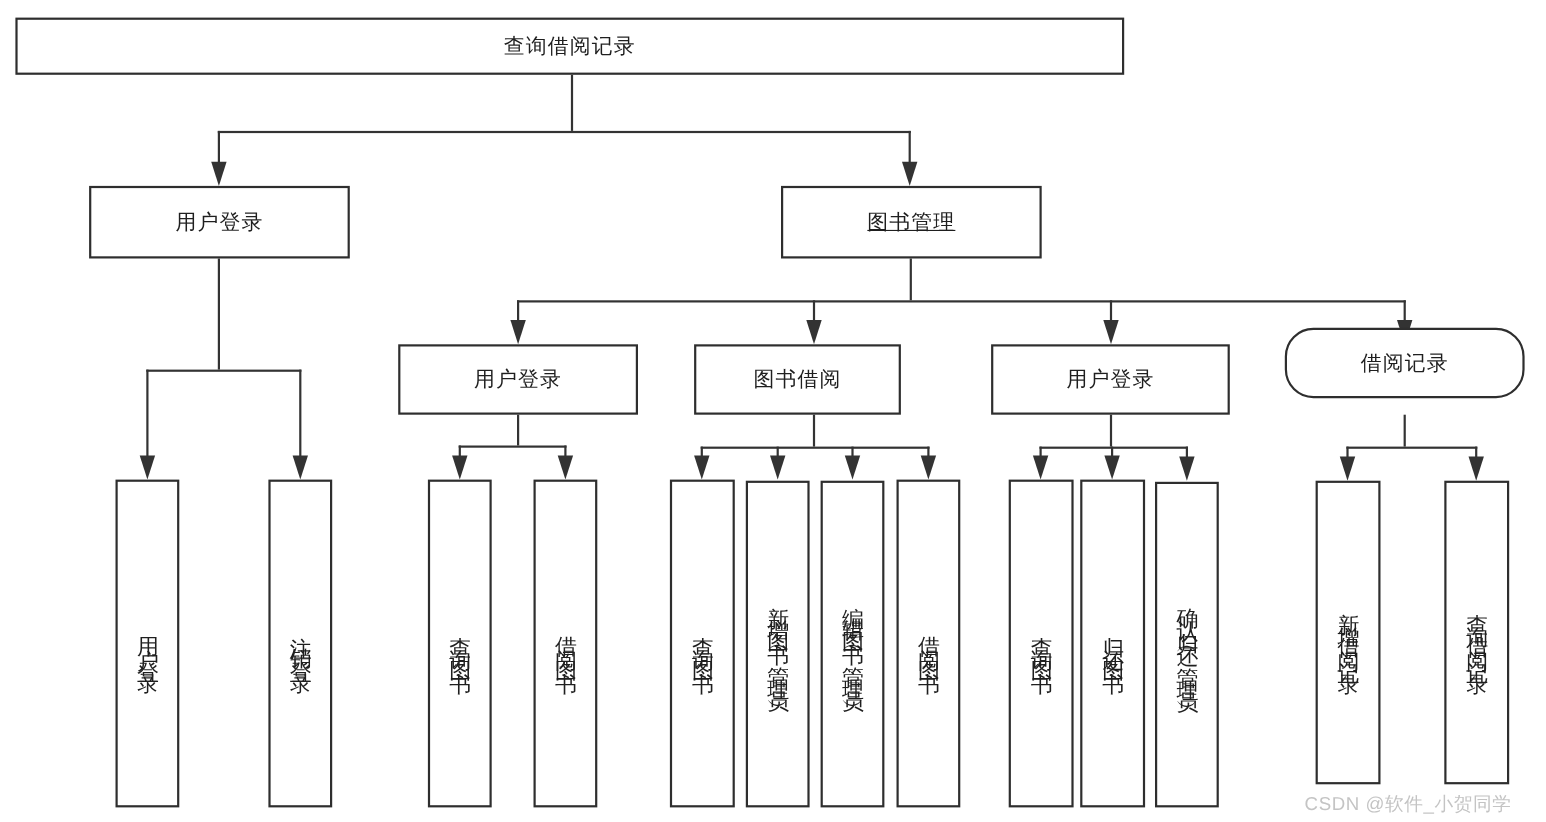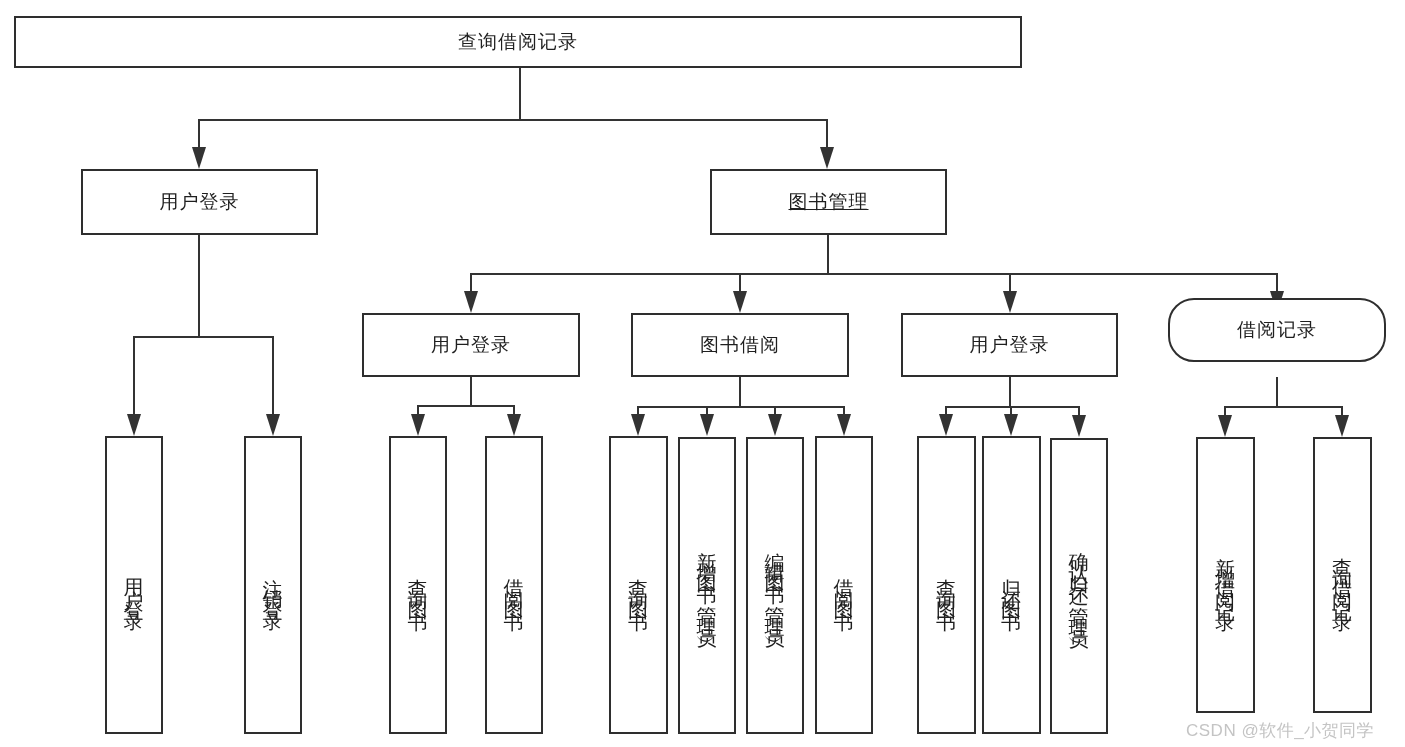--- a/index.html
+++ b/index.html
@@ -69,21 +69,21 @@
   <div class="vline" style="left:739px;top:273px;height:22px;"></div>
   <div class="arrow" style="left:733px;top:291px;"></div>
   <div class="vline" style="left:1009px;top:273px;height:22px;"></div>
   <div class="arrow" style="left:1003px;top:291px;"></div>
   <div class="vline" style="left:1276px;top:273px;height:22px;"></div>
   <div class="arrow" style="left:1270px;top:291px;"></div>
 
   <div class="box" style="left:362px;top:313px;width:218px;height:64px;">
     <span>用户登录</span>
   </div>
-  <div class="box" style="left:631px;top:313px;width:218px;height:64px;">
+  <div class="box" style="left:631px;top:313px;width:188px;height:64px;">
     <span>图书借阅</span>
   </div>
   <div class="box" style="left:901px;top:313px;width:217px;height:64px;">
     <span>用户登录</span>
   </div>
   <div class="box" style="left:1168px;top:298px;width:218px;height:64px;border-radius:26px;">
     <span>借阅记录</span>
   </div>
 
   <div class="vline" style="left:470px;top:377px;height:28px;"></div>

